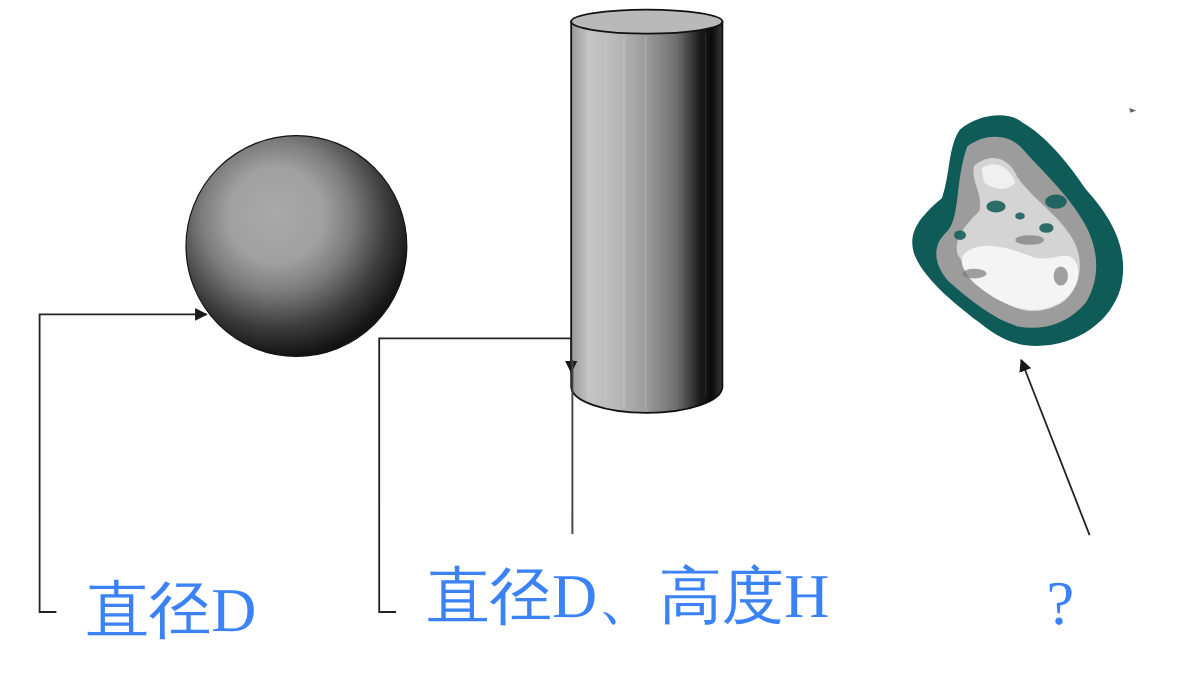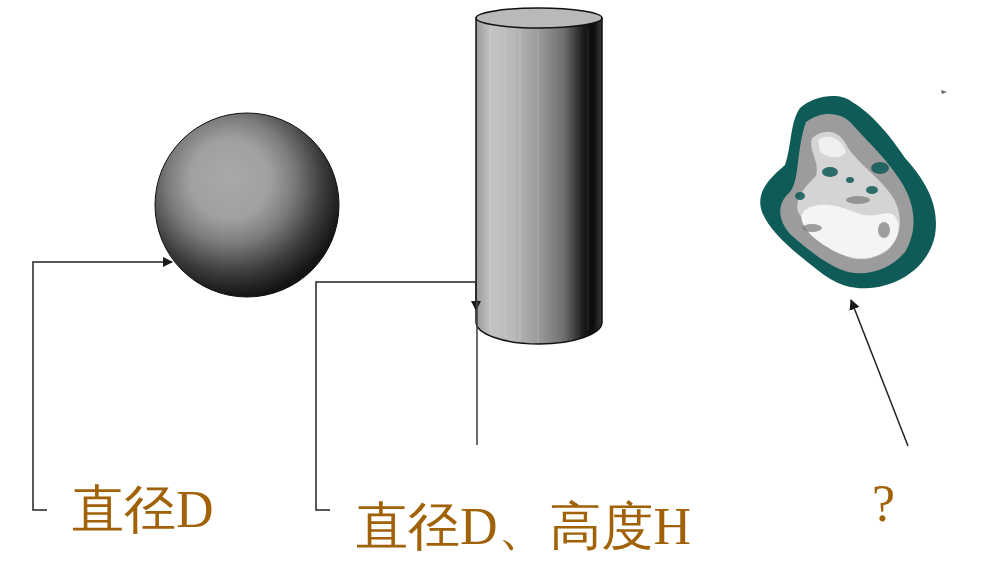--- a/index.html
+++ b/index.html
@@ -17,26 +17,26 @@
     .canvas {
       position: absolute;
       left: 0; top: 0;
       width: 1000px;
       height: 572px;
     }
     .label {
       position: absolute;
       font-family: "Liberation Serif", "DejaVu Serif", serif;
       font-size: 52px;
-      color: #a16207;
+      color: #3b82f6;
       line-height: 1;
       white-space: nowrap;
     }
     #label-sphere { left: 72px; top: 484px; }
-    #label-cylinder { left: 356px; top: 501px; }
+    #label-cylinder { left: 356px; top: 472px; }
     #label-irregular { left: 872px; top: 478px; font-size: 52px; }
   </style>
 </head>
 <body>
 
 <svg class="canvas" viewBox="0 0 1000 572" xmlns="http://www.w3.org/2000/svg">
   <defs>
     <radialGradient id="sphereGrad" cx="0.42" cy="0.38" r="0.62" fx="0.40" fy="0.35">
       <stop offset="0" stop-color="#a9a9a9"></stop>
       <stop offset="0.35" stop-color="#a0a0a0"></stop>

